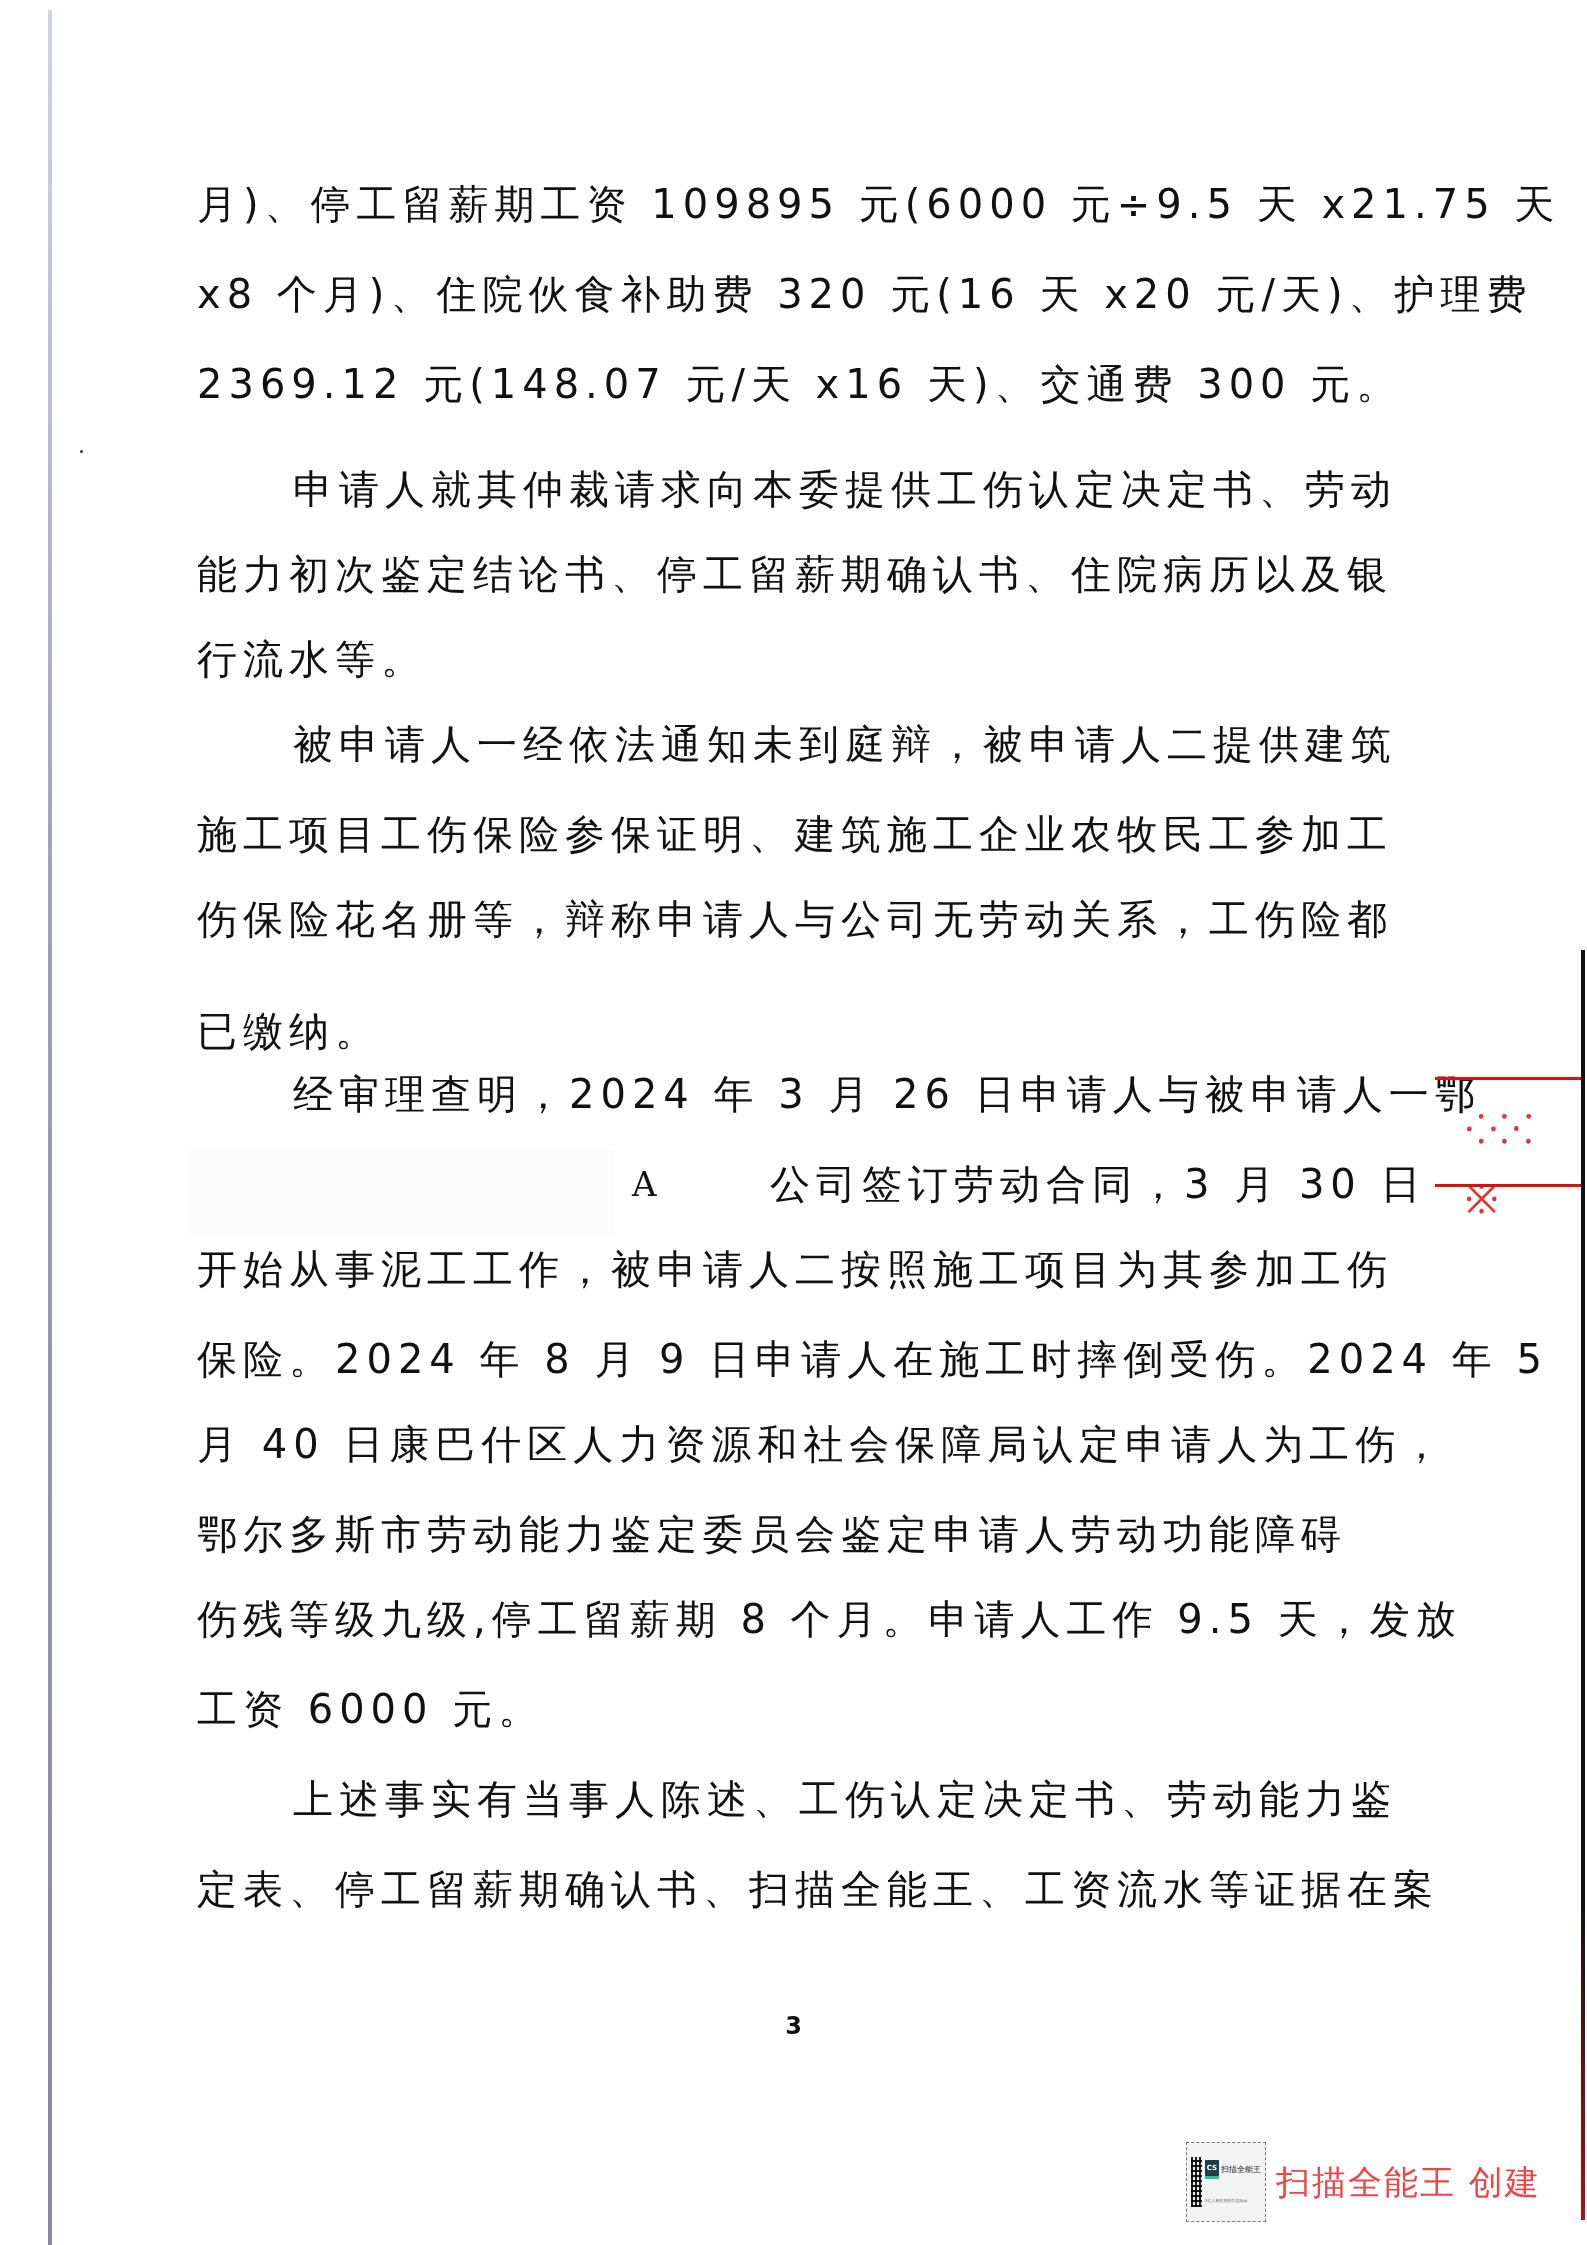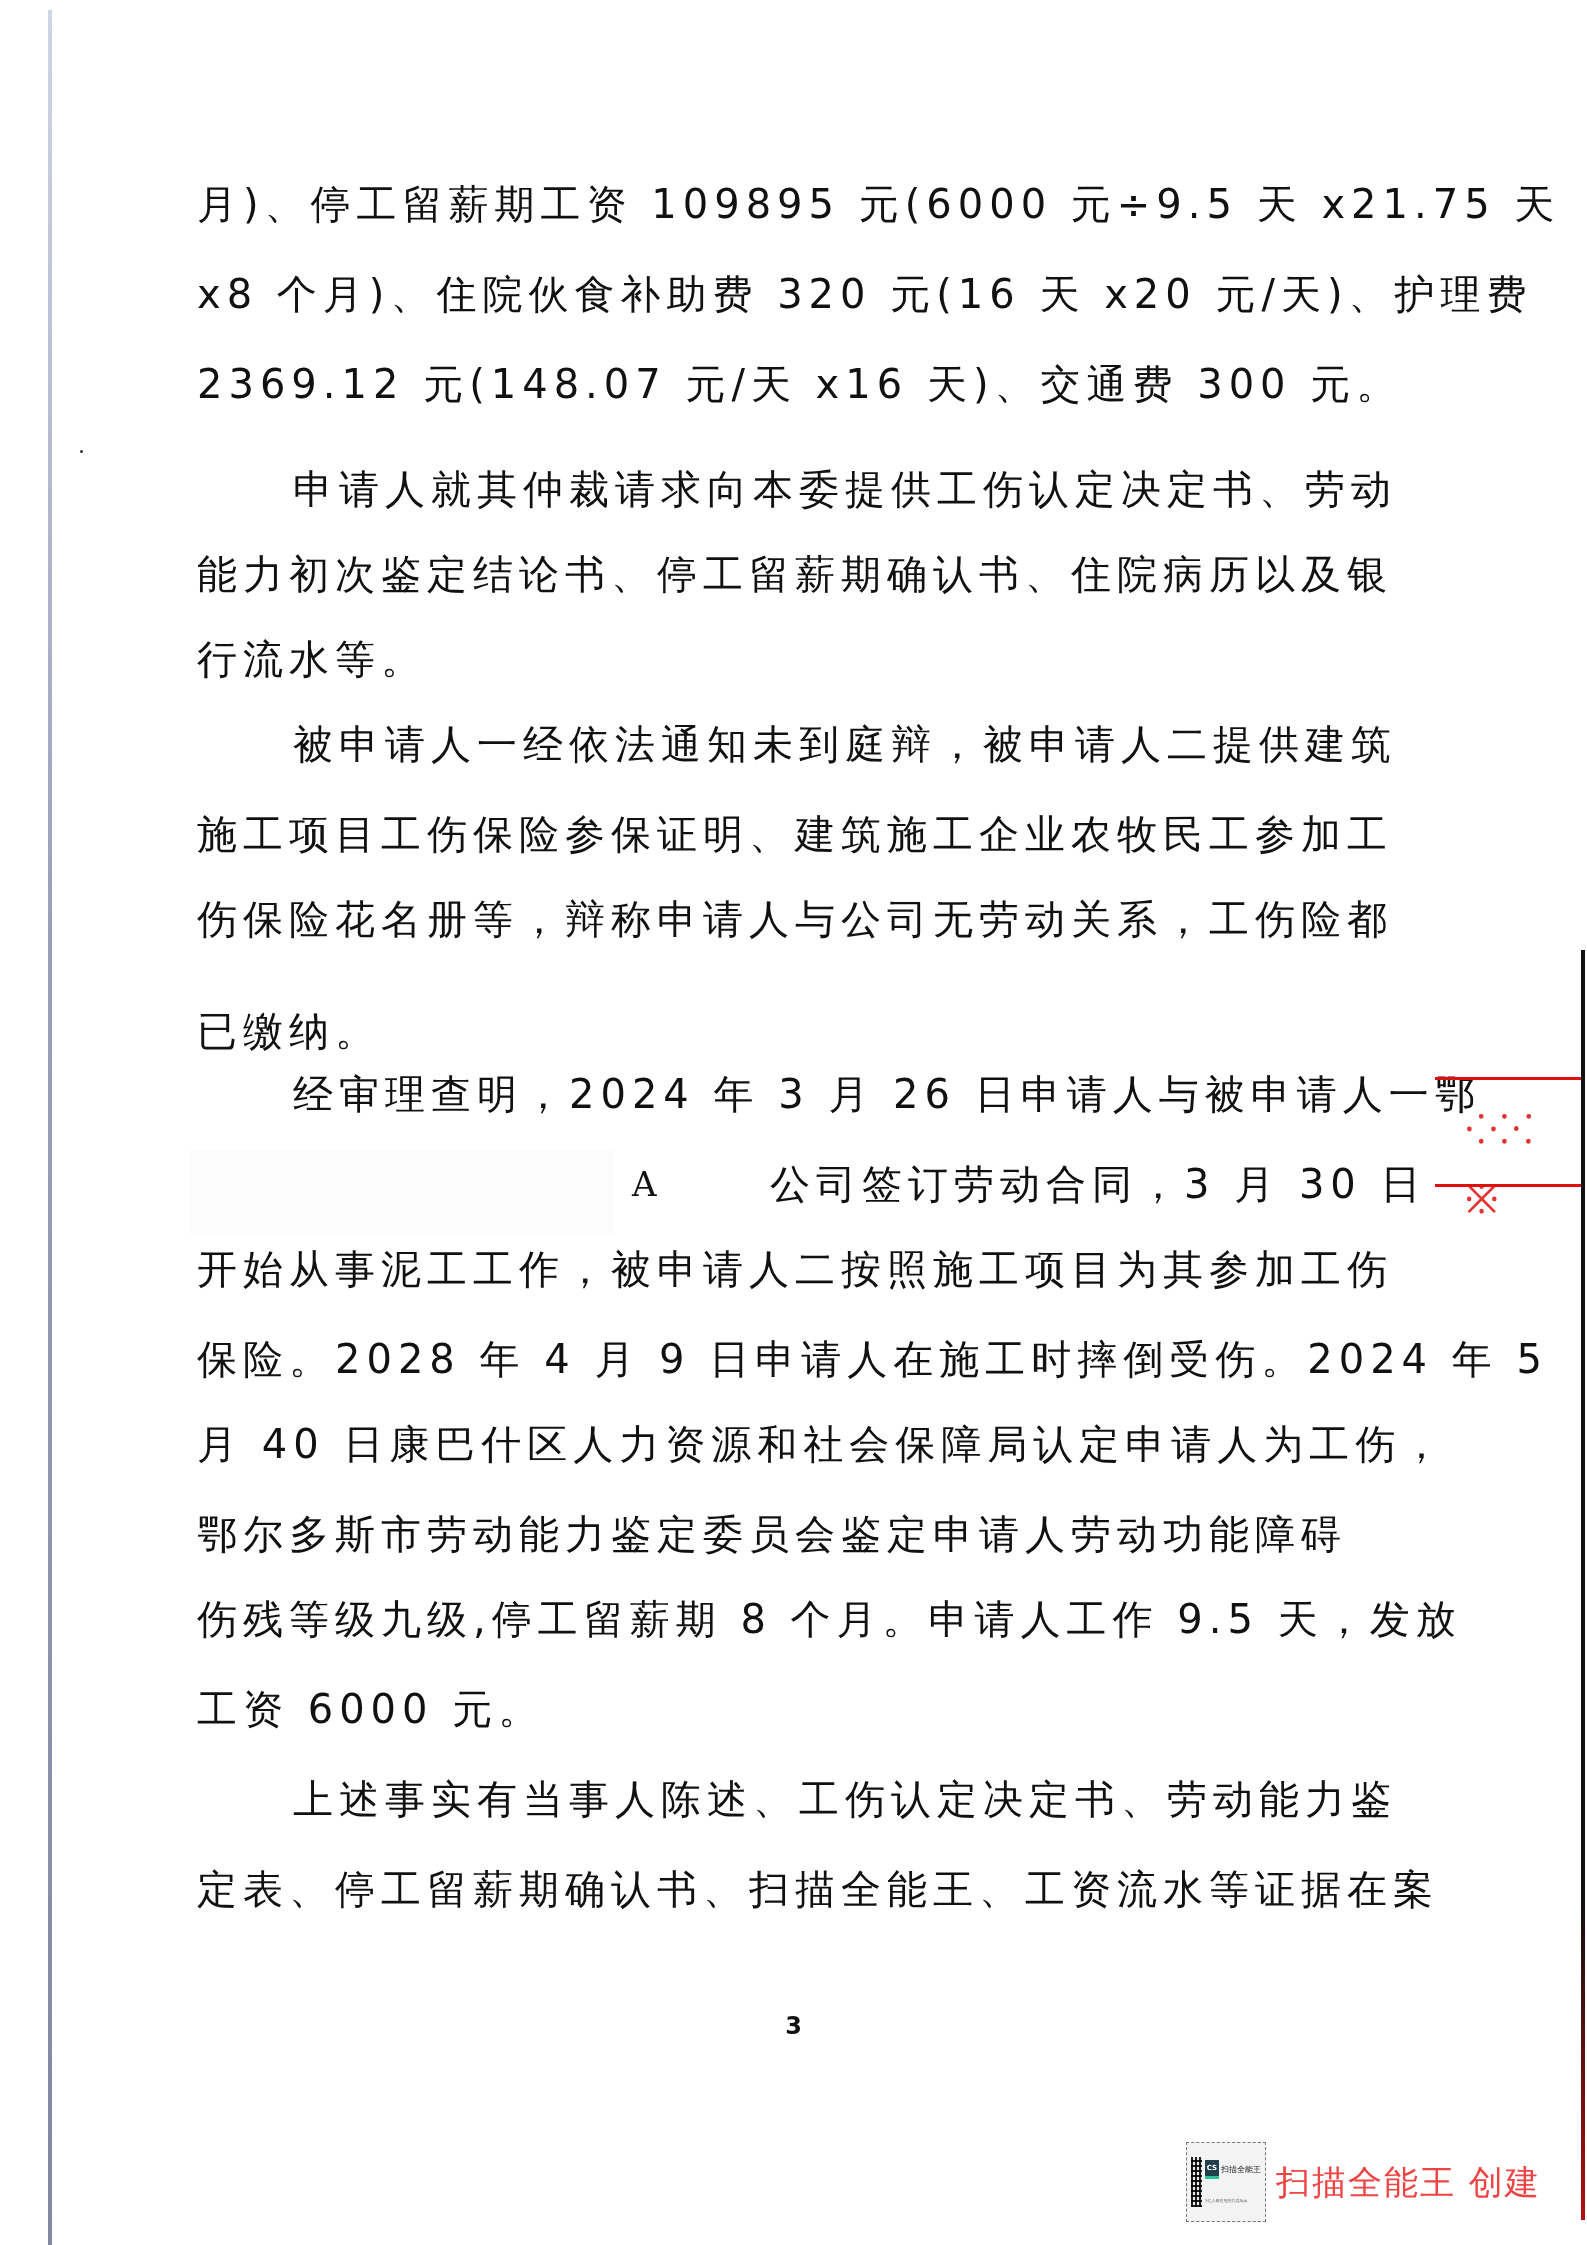--- a/index.html
+++ b/index.html
@@ -210,21 +210,21 @@
   <div class="line last" style="top:635px;">行流水等。</div>
   <div class="line" style="top:810px;">施工项目工伤保险参保证明、建筑施工企业农牧民工参加工</div>
   <div class="line" style="top:895px;">伤保险花名册等，辩称申请人与公司无劳动关系，工伤险都</div>
   <div class="line last" style="top:985px;margin-top:22px;">已缴纳。</div>
 
   <div class="line indent" style="top:1070px;">经审理查明，2024 年 3 月 26 日申请人与被申请人一鄂</div>
   <div class="redacted-block"></div>
   <span class="placeholder-letter">A</span>
   <div class="line partial" style="top:1160px;left:770px;width:567px;">公司签订劳动合同，3 月 30 日</div>
   <div class="line" style="top:1245px;">开始从事泥工工作，被申请人二按照施工项目为其参加工伤</div>
-  <div class="line" style="top:1335px;">保险。2028 年 4 月 9 日申请人在施工时摔倒受伤。2024 年 5</div>
+  <div class="line" style="top:1335px;">保险。2024 年 8 月 9 日申请人在施工时摔倒受伤。2024 年 5</div>
   <div class="line" style="top:1420px;">月 40 日康巴什区人力资源和社会保障局认定申请人为工伤，</div>
   <div class="line" style="top:1510px;">鄂尔多斯市劳动能力鉴定委员会鉴定申请人劳动功能障碍</div>
   <div class="line" style="top:1595px;">伤残等级九级,停工留薪期 8 个月。申请人工作 9.5 天，发放</div>
   <div class="line last" style="top:1685px;">工资 6000 元。</div>
 
   <div class="line indent" style="top:1775px;">上述事实有当事人陈述、工伤认定决定书、劳动能力鉴</div>
   <div class="line" style="top:1865px;">定表、停工留薪期确认书、扫描全能王、工资流水等证据在案</div>
 
   <div class="page-number">3</div>
 

